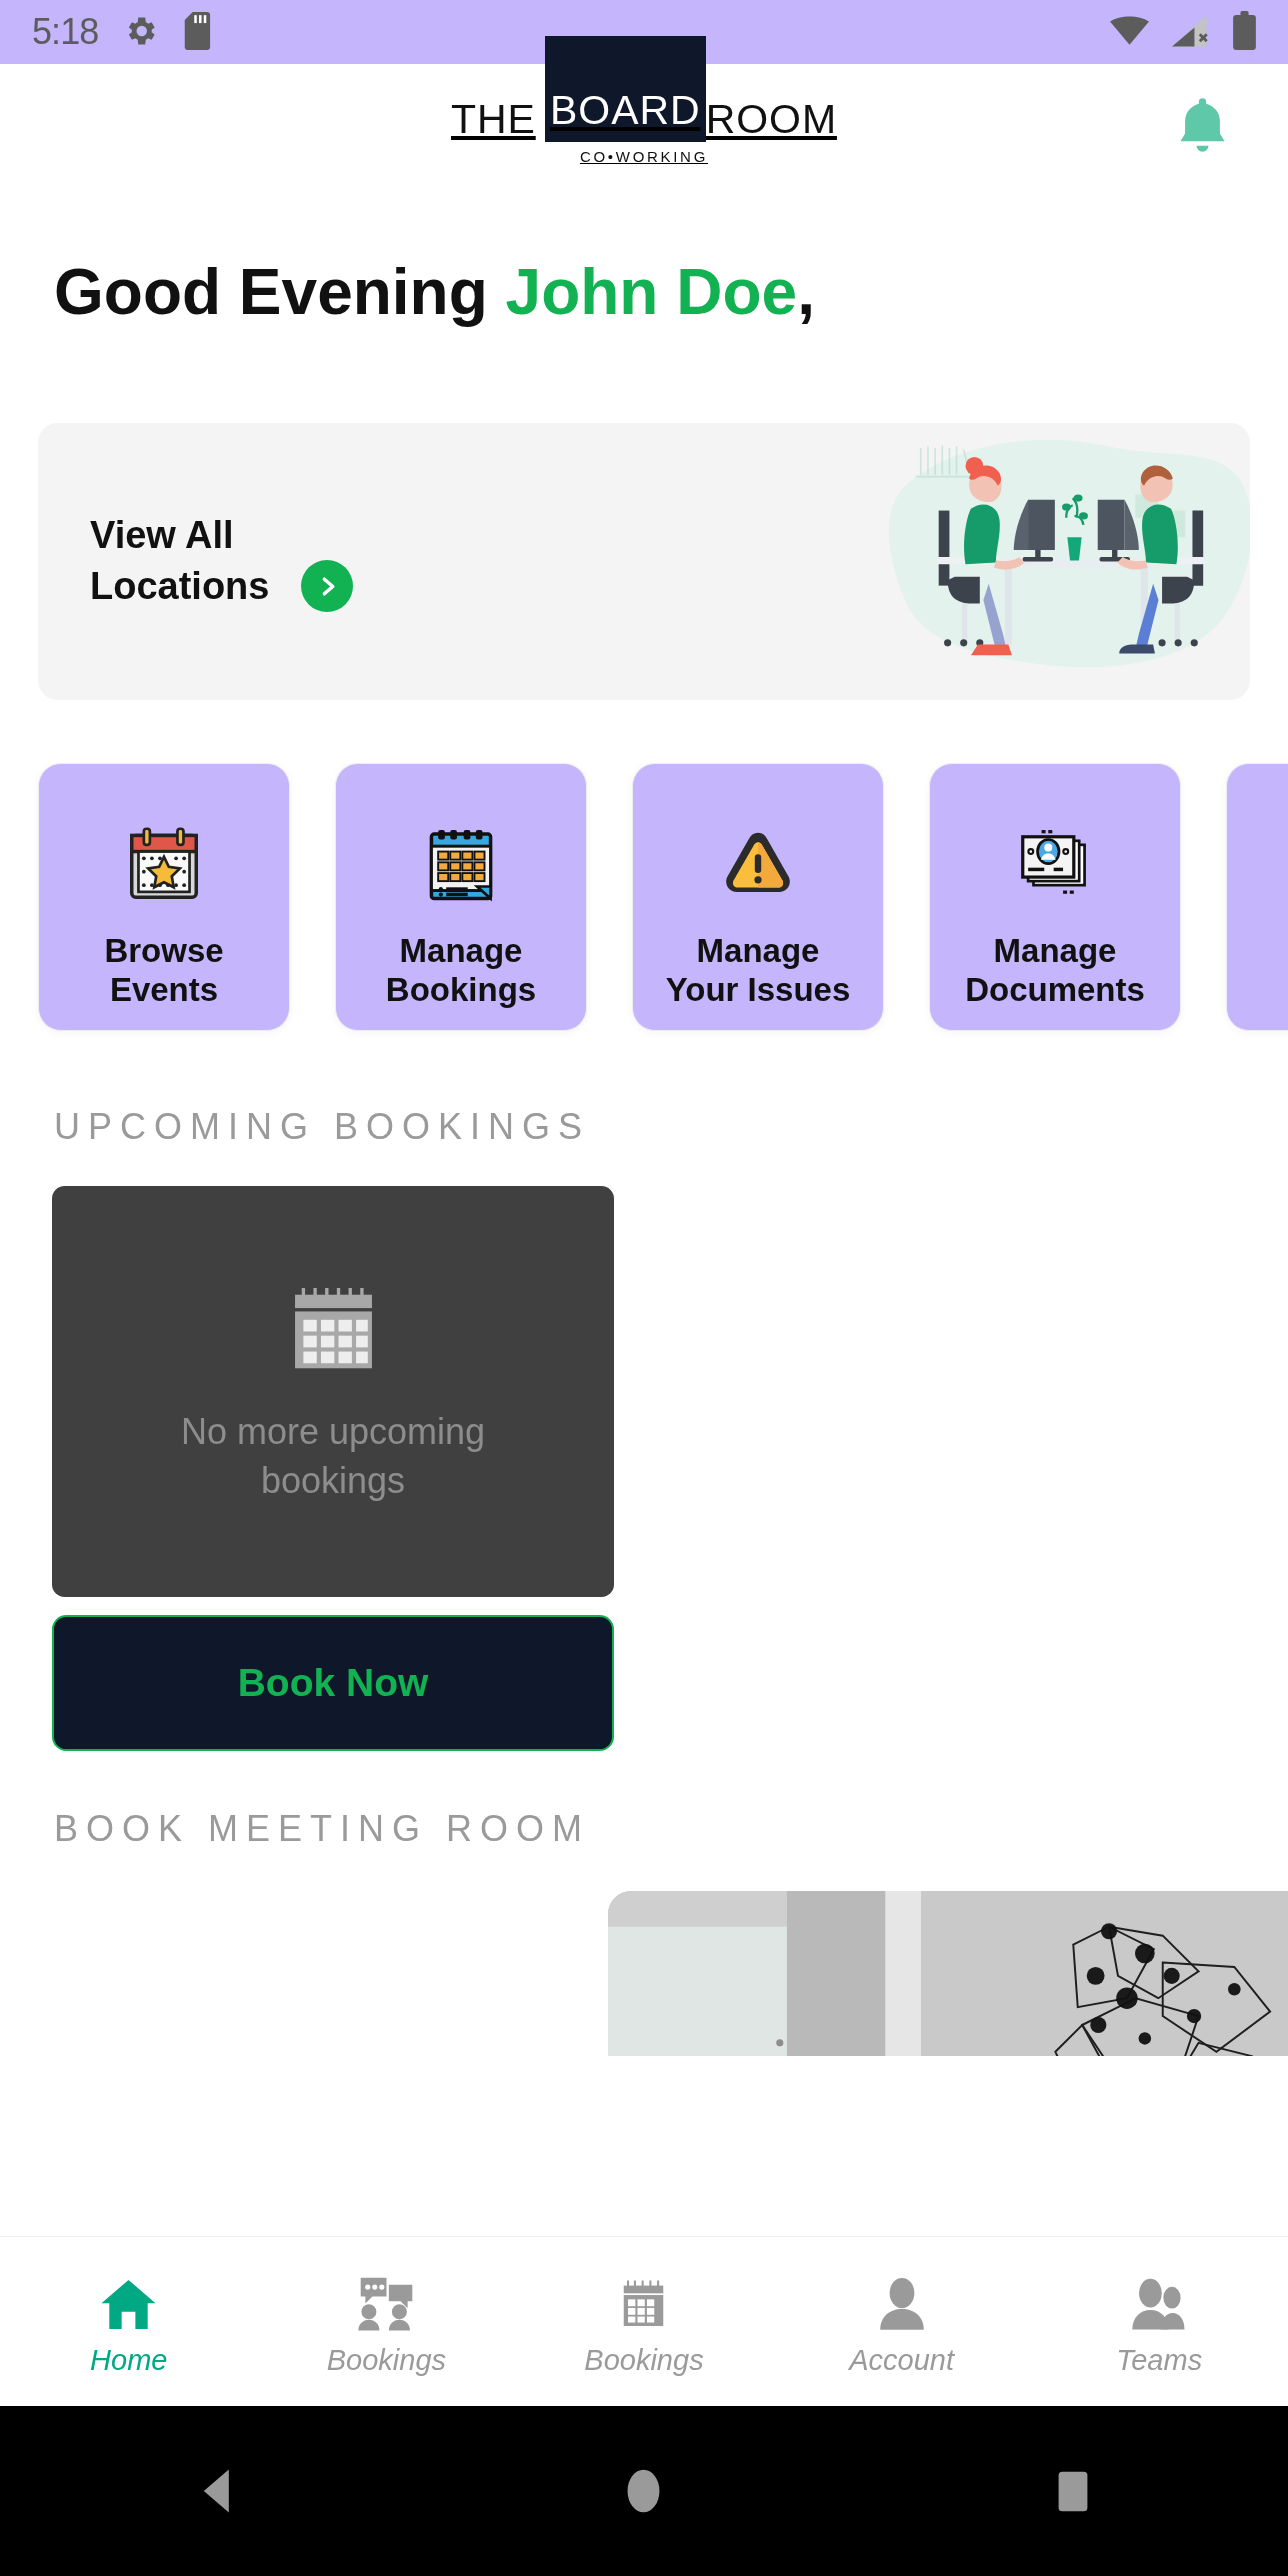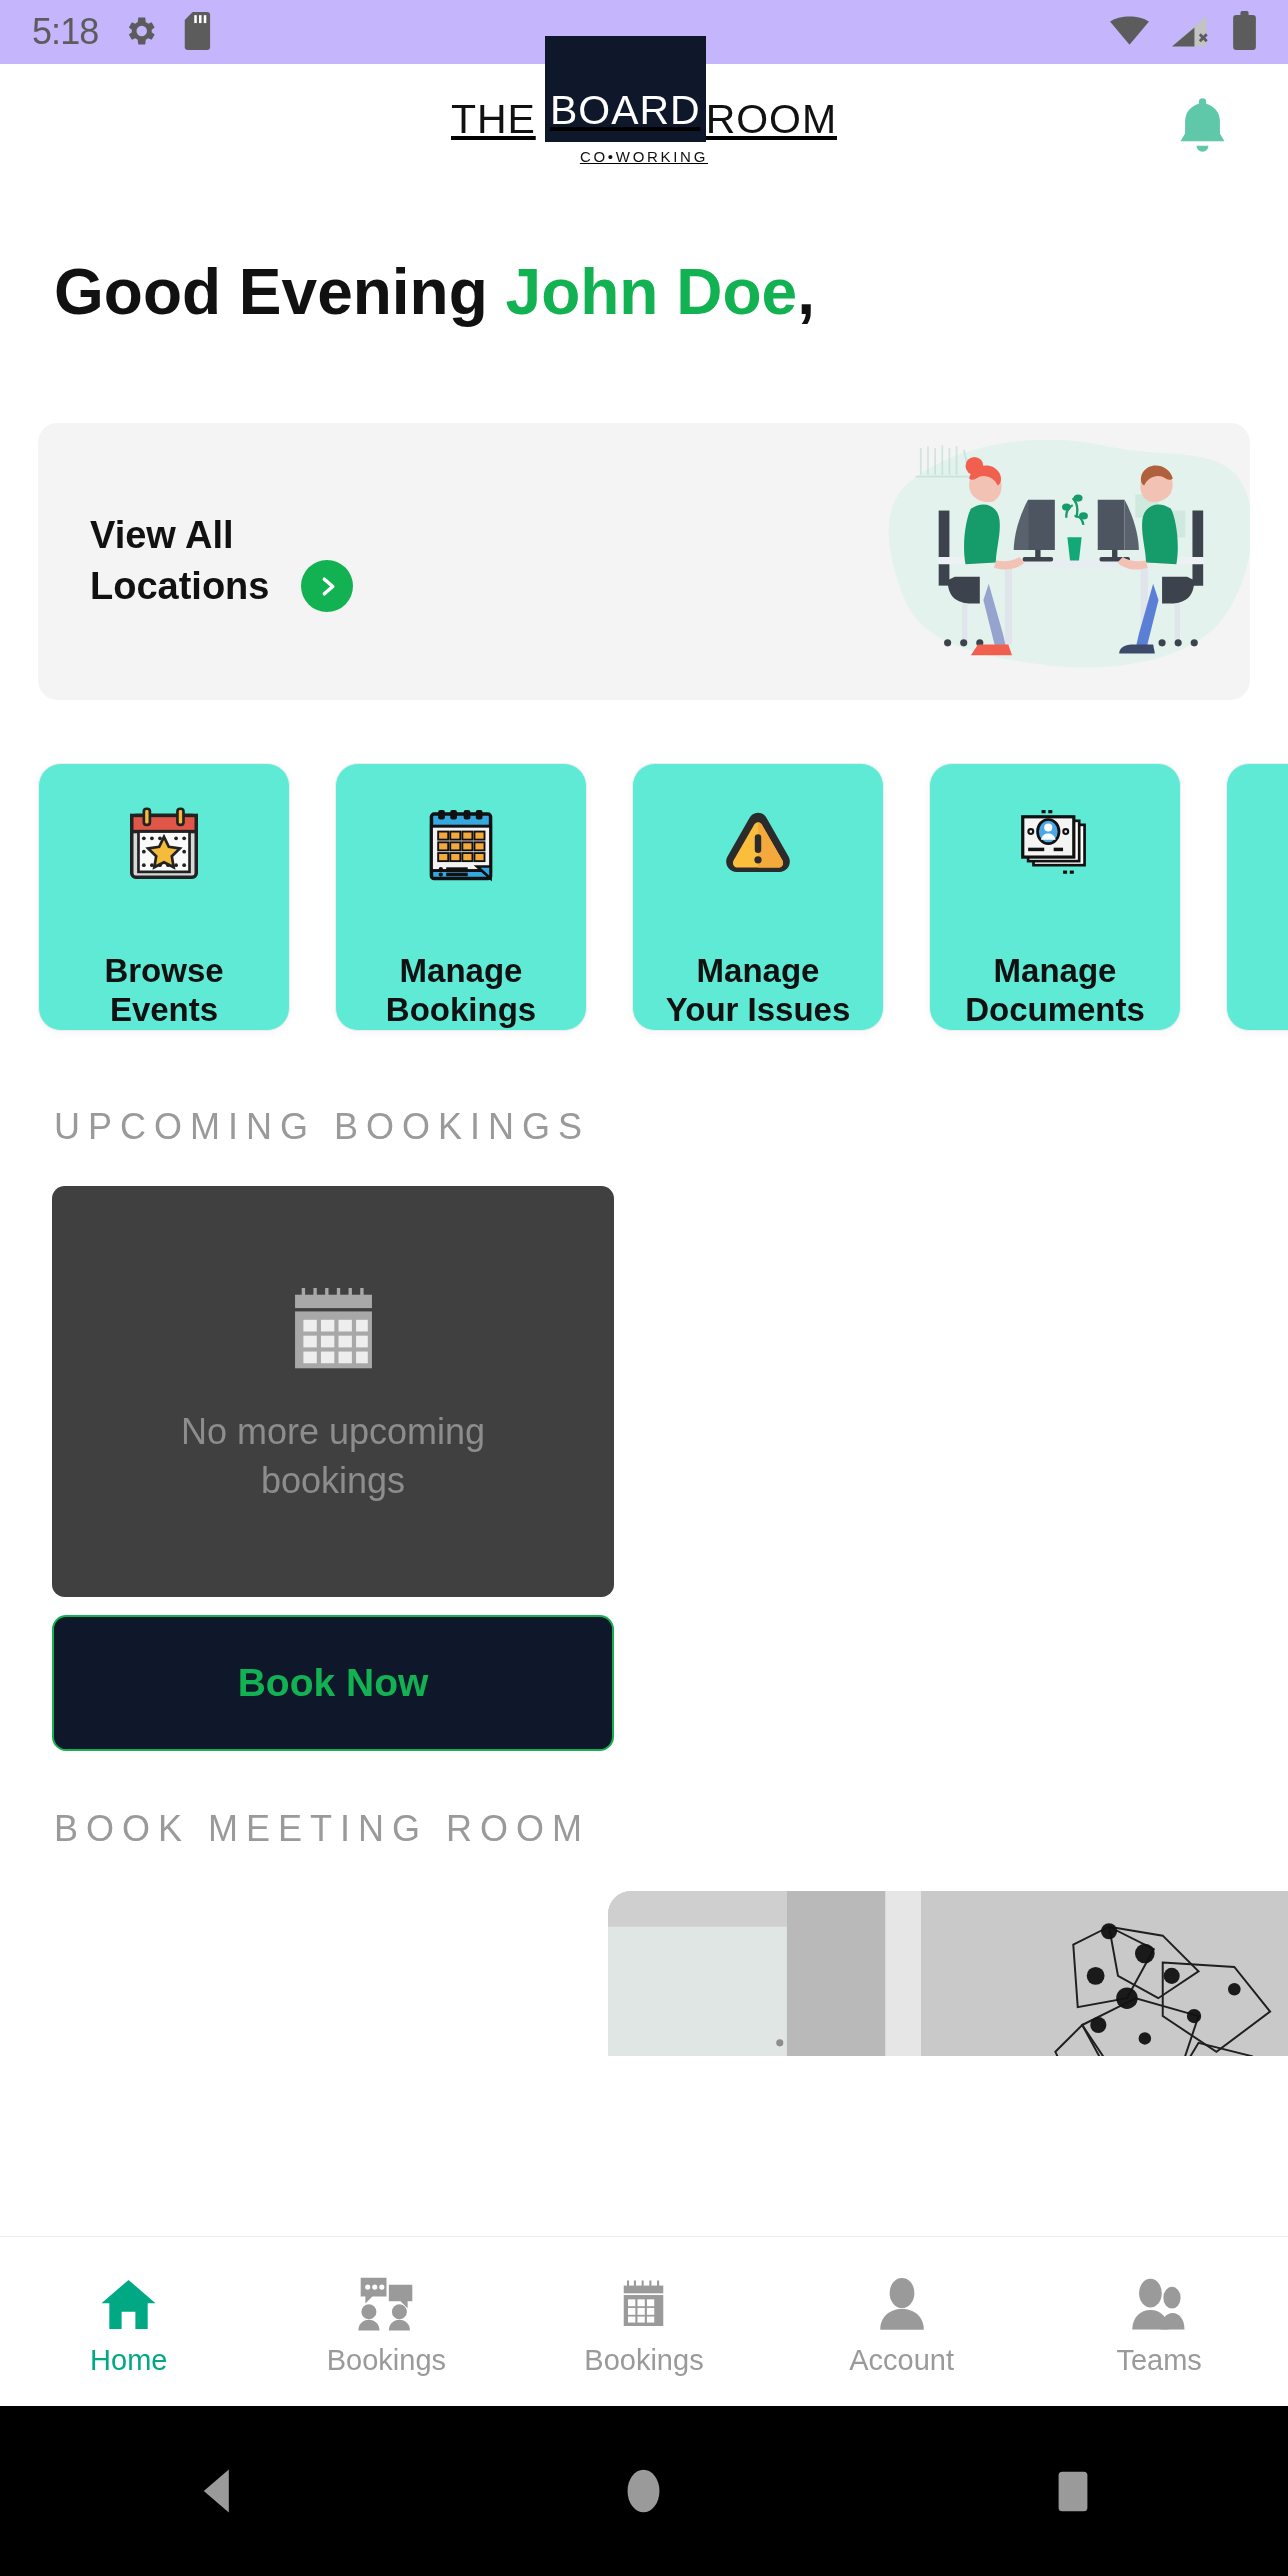--- a/index.html
+++ b/index.html
@@ -93,26 +93,26 @@
   .quickrow{
     margin-top:63px;
     padding-left:38px;
     display:flex; gap:45px;
     height:286px;
     overflow:hidden;
   }
   .qcard{
     flex:none;
     width:252px; height:268px;
-    background:#5eead4;
+    background:#c4b5fd;
     border:1.8px solid #eceff1;
     border-radius:23px;
     box-shadow:0 1.8px 9px rgba(0,0,0,0.045);
     display:flex; flex-direction:column;
-    align-items:center; justify-content:space-between;
+    align-items:center; justify-content:center;
     padding-top:34px;
   }
   .qcard-icon{ width:93px; height:93px; display:flex; align-items:center; justify-content:center; }
   .qcard-label{
     margin-top:19.7px;
     font-size:33px; font-weight:700; color:#111;
     text-align:center; line-height:1.18;
     white-space:pre-line;
   }
 
@@ -163,21 +163,21 @@
   
   .bottomnav{
     position:absolute; left:0; right:0; bottom:170px;
     height:170px;
     background:#ffffff;
     border-top:1.8px solid #ededed;
     display:flex; align-items:center;
   }
   .navitem{
     flex:1; display:flex; flex-direction:column;
-    align-items:center; justify-content:center; gap:12.5px;
+    align-items:center; justify-content:center; gap:12.5px;font-style:italic;
   }
   .navicon{ height:66px; display:flex; align-items:flex-end; justify-content:center; }
   .navlabel{ font-size:29px; color:#9a9a9a; }
   .navitem.active .navlabel{ color:#00a884; }
 
   
   .androidnav{
     position:absolute; left:0; right:0; bottom:0;
     height:170px; background:#000000;
     display:flex; align-items:center; justify-content:space-around;

